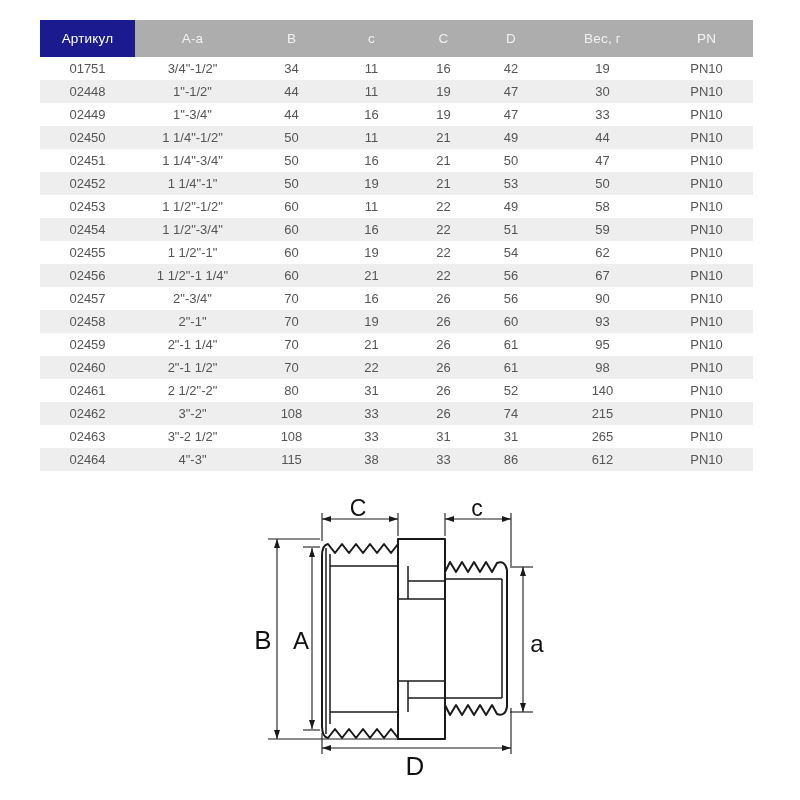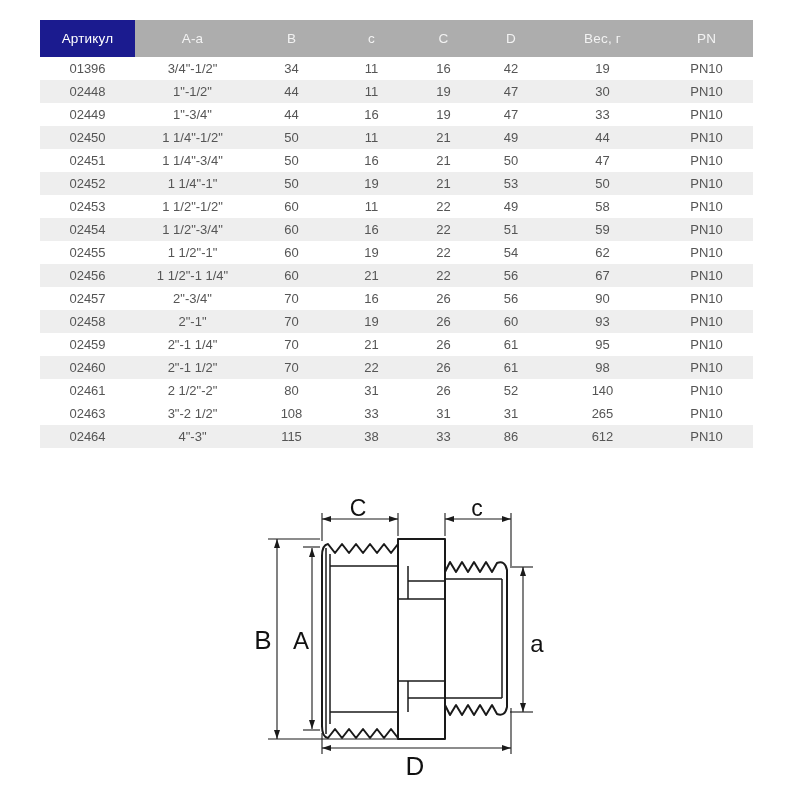--- a/index.html
+++ b/index.html
@@ -63,21 +63,21 @@
             <th>B</th>
             <th>c</th>
             <th>C</th>
             <th>D</th>
             <th>Вес, г</th>
             <th>PN</th>
           </tr>
       </thead>
       <tbody>
           <tr>
-            <td>01396</td>
+            <td>01751</td>
             <td>3/4"-1/2"</td>
             <td>34</td>
             <td>11</td>
             <td>16</td>
             <td>42</td>
             <td>19</td>
             <td>PN10</td>
           </tr>
           <tr class="alt">
             <td>02448</td>
@@ -210,20 +210,30 @@
             <td>PN10</td>
           </tr>
           <tr>
             <td>02461</td>
             <td>2 1/2"-2"</td>
             <td>80</td>
             <td>31</td>
             <td>26</td>
             <td>52</td>
             <td>140</td>
+            <td>PN10</td>
+          </tr>
+          <tr class="alt">
+            <td>02462</td>
+            <td>3"-2"</td>
+            <td>108</td>
+            <td>33</td>
+            <td>26</td>
+            <td>74</td>
+            <td>215</td>
             <td>PN10</td>
           </tr>
           <tr>
             <td>02463</td>
             <td>3"-2 1/2"</td>
             <td>108</td>
             <td>33</td>
             <td>31</td>
             <td>31</td>
             <td>265</td>

